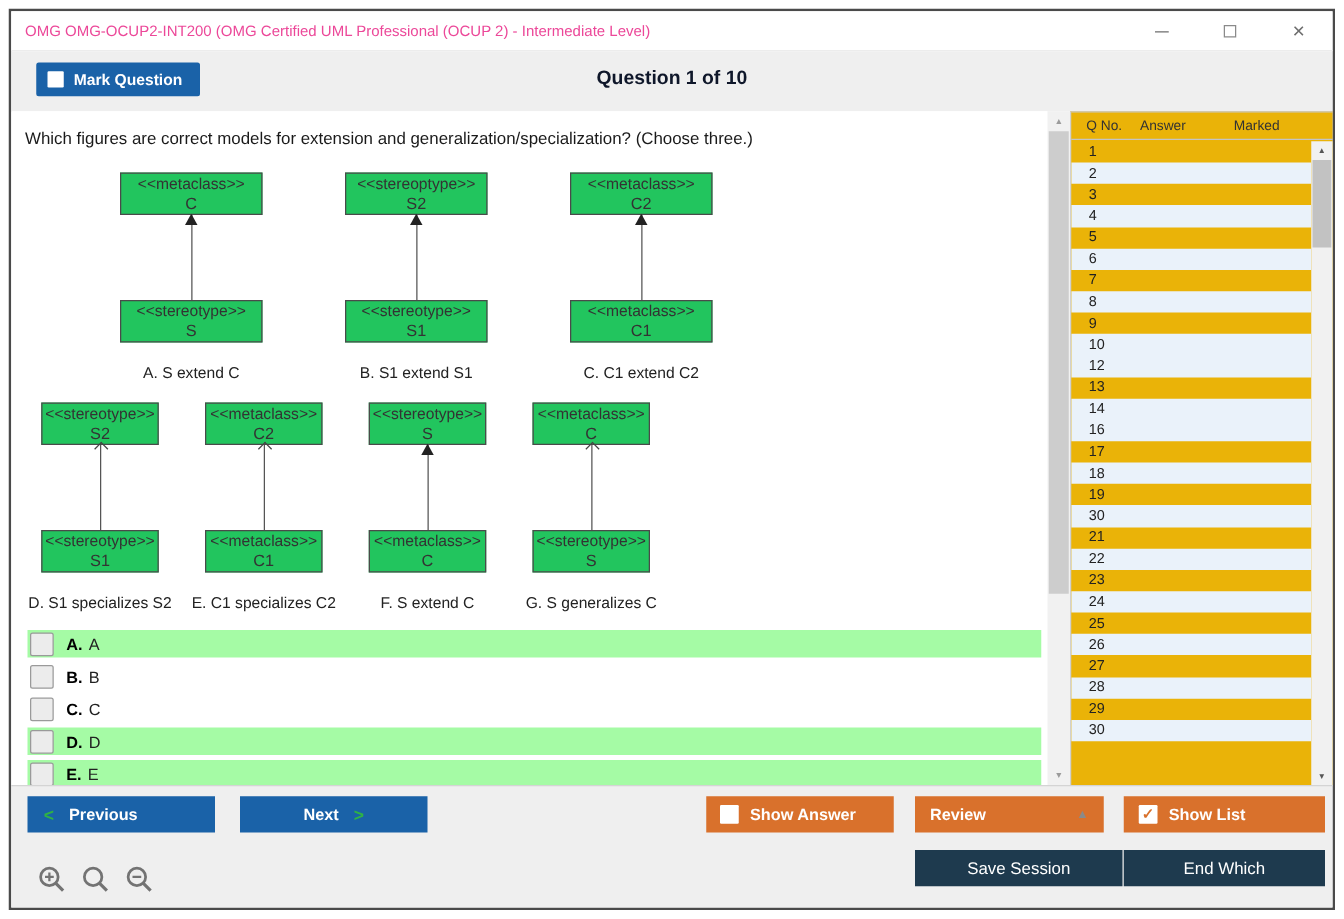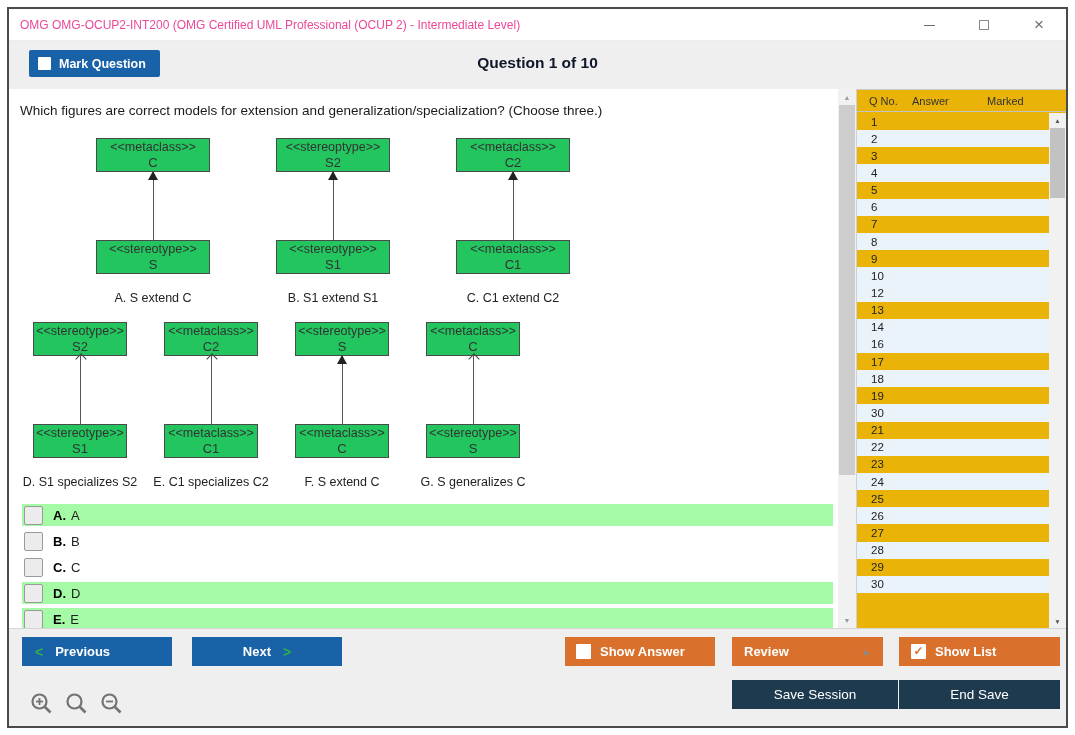--- a/index.html
+++ b/index.html
@@ -420,21 +420,21 @@
       <span>Show Answer</span>
     </div>
     <div class="btn btn-orange btn-showlist">
       <span class="cb-white2">✓</span>
       <span>Show List</span>
     </div>
     <div class="btn btn-navy btn-save">
       <span>Save Session</span>
     </div>
     <div class="btn btn-navy btn-end">
-      <span>End Save</span>
+      <span>End Which</span>
     </div>
     <div class="zoomicons">
       <svg width="26" height="26" viewBox="0 0 26 26">
         <circle cx="10.5" cy="10.5" r="7" fill="none" stroke="#737373" stroke-width="2.2"></circle>
         <line x1="7" y1="10.5" x2="14" y2="10.5" stroke="#737373" stroke-width="1.8"></line>
         <line x1="10.5" y1="7" x2="10.5" y2="14" stroke="#737373" stroke-width="1.8"></line>
         <line x1="15.5" y1="15.5" x2="21.5" y2="21.5" stroke="#737373" stroke-width="2.6"></line>
       </svg>
       <svg width="26" height="26" viewBox="0 0 26 26">
         <circle cx="10.5" cy="10.5" r="7" fill="none" stroke="#737373" stroke-width="2.2"></circle>

